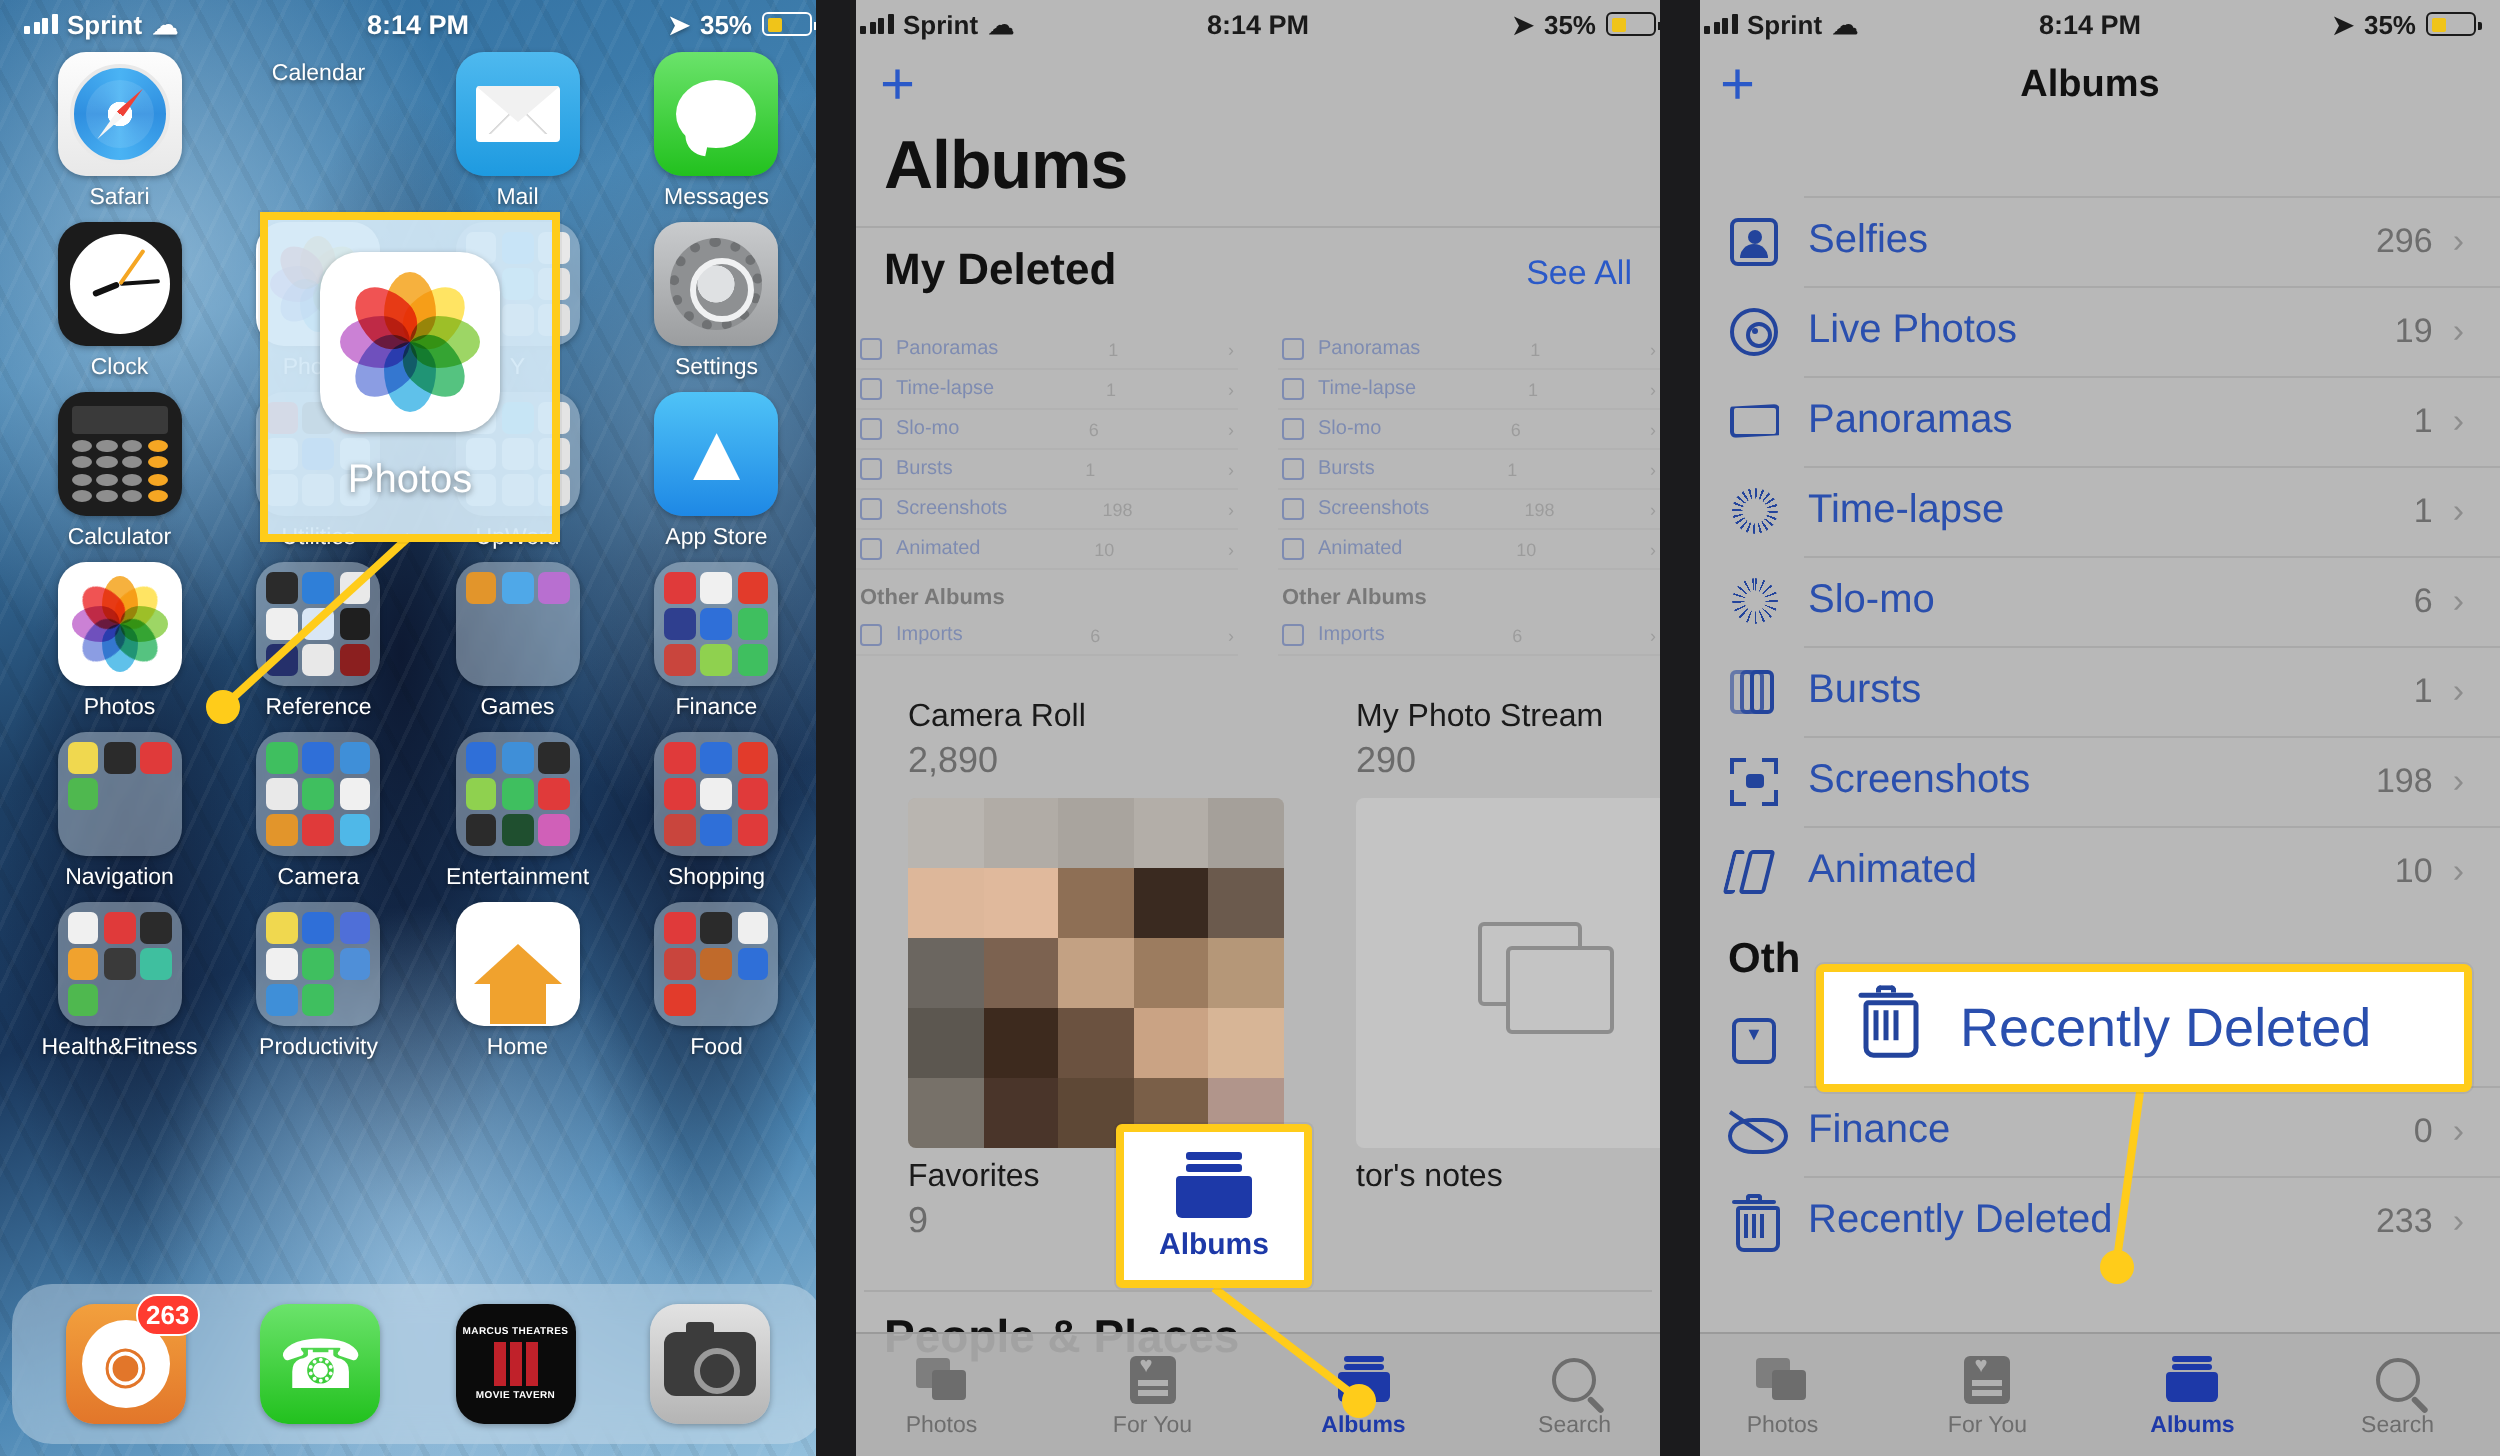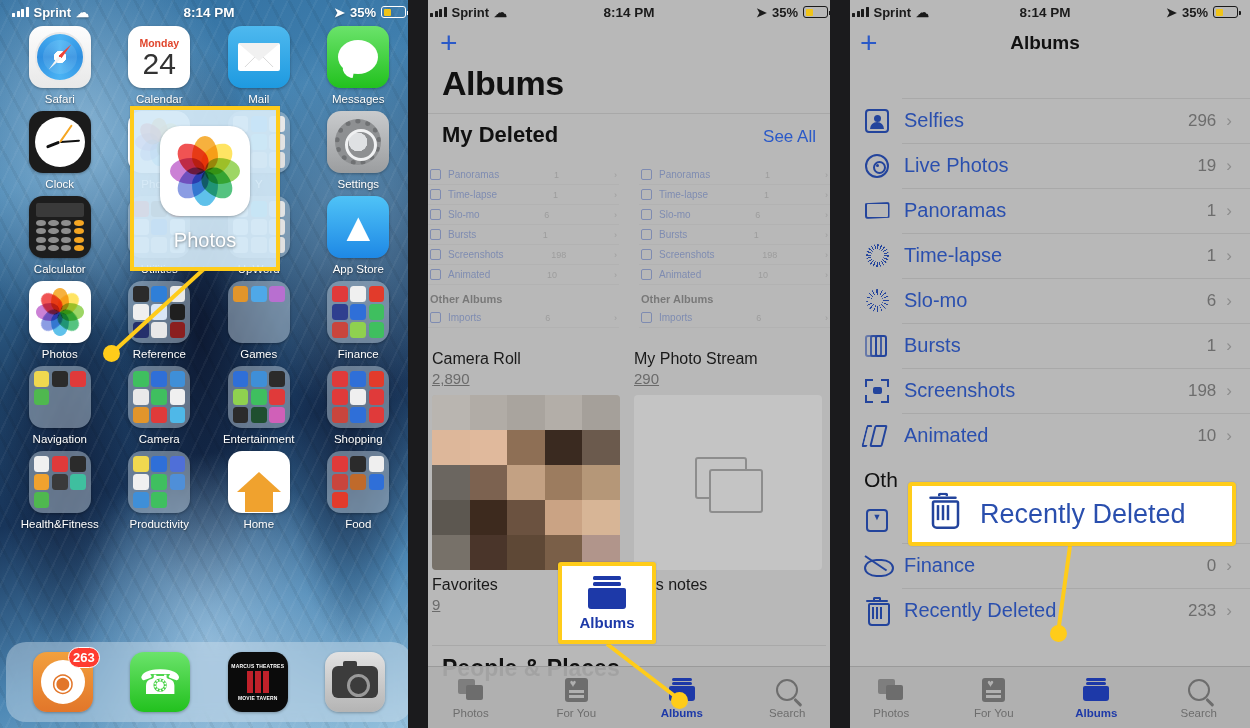--- a/index.html
+++ b/index.html
@@ -161,23 +161,23 @@
   
   .ghost{position:absolute;left:0;right:0;top:165px;height:190px;display:flex;opacity:.42;}
   .gcol{flex:1;padding:0 10px;}
   .grow{display:flex;align-items:center;gap:7px;font-size:10px;color:#2f4fa8;
      border-bottom:1px solid #ababab;padding:4px 2px;}
   .grow .gi{width:11px;height:11px;border:1.2px solid #2f4fa8;border-radius:2px;flex:none;}
   .grow .gc{margin-left:auto;color:#777;font-size:9px;}
   .ghdr{font-size:11px;font-weight:bold;color:#222;padding:8px 2px 3px;}
 
   .albgrid{position:absolute;left:0;right:0;top:350px;display:flex;gap:14px;padding:0 14px;}
-  .albcell{flex:0 0 188px;}
+  .albcell{flex:0 0 188px;margin-left:22px;}
   .albname{font-size:16px;color:#1a1a1a;}
-  .albcount{font-size:15px;color:#6b6b6b;margin-top:2px;text-decoration:underline;}
+  .albcount{font-size:18px;color:#6b6b6b;margin-top:2px;}
   .thumb{width:188px;height:175px;border-radius:4px;margin-top:8px;background:#c0c0c0;}
   .thumb.mosaic{background:
      conic-gradient(from 0deg at 10% 10%, #b4b0ac, #b4b0ac),
      linear-gradient(#b4b0ac,#b4b0ac);
      display:grid;grid-template-columns:repeat(5,1fr);grid-template-rows:repeat(5,1fr);overflow:hidden;}
   .thumb.mosaic i{display:block;}
   .thumb.empty{display:flex;align-items:center;justify-content:center;background:#c4c4c4;}
   .stackic{width:66px;height:52px;position:relative;}
   .stackic::before,.stackic::after{content:"";position:absolute;border:2.5px solid #8d8d8d;border-radius:3px;}
   .stackic::before{left:0;top:0;width:48px;height:38px;}
@@ -219,21 +219,21 @@
   .navbar3 .plus{font-size:30px;color:#2a59c8;font-weight:300;line-height:1;}
   .navbar3 .ttl{position:absolute;left:0;right:0;text-align:center;font-size:19px;font-weight:bold;color:#111;}
   .list{position:absolute;left:0;right:0;top:80px;bottom:62px;overflow:hidden;}
   .li{display:flex;align-items:center;height:45px;padding:0 18px 0 24px;position:relative;}
   .li + .li::before{content:"";position:absolute;left:62px;right:0;top:0;height:1px;background:#a9a9a9;}
   .li .lic{width:26px;height:26px;color:#23449c;display:flex;align-items:center;justify-content:center;flex:none;}
   .li .ltx{margin-left:14px;font-size:20px;color:#2a4fae;}
   .li .lnum{margin-left:auto;font-size:17px;color:#6d6d6d;}
   .li .lchev{margin-left:10px;font-size:17px;color:#8d8d8d;}
   .li-partial{height:18px;overflow:hidden;}
-  .oth-hdr{font-size:21px;font-weight:normal;color:#111;padding:10px 0 6px 24px;}
+  .oth-hdr{font-size:21px;font-weight:bold;color:#111;padding:10px 0 6px 24px;}
 
   
   .sq-ic{width:24px;height:24px;border:2px solid currentColor;border-radius:4px;position:relative;}
   .ic-selfies::after{content:"";position:absolute;left:50%;top:4px;width:7px;height:7px;margin-left:-3.5px;
      border-radius:50%;background:currentColor;}
   .ic-selfies::before{content:"";position:absolute;left:50%;bottom:2px;width:14px;height:7px;margin-left:-7px;
      border-radius:7px 7px 0 0;background:currentColor;}
   .ic-live{width:24px;height:24px;border-radius:50%;border:2px solid currentColor;position:relative;}
   .ic-live::after{content:"";position:absolute;left:50%;top:50%;width:9px;height:9px;margin:-4.5px 0 0 -4.5px;
      border-radius:50%;border:2px solid currentColor;}
@@ -348,24 +348,20 @@
         <div class="app">
           <div class="ico ic-safari">
             <div class="compass">
                 <div class="needle"></div>
               </div>
           </div>
           <div class="lbl">Safari</div>
         </div>
 
         <div class="app">
-          <div class="ico ic-cal">
-            <div class="cal-d">Monday</div>
-            <div class="cal-n">24</div>
-          </div>
           <div class="lbl">Calendar</div>
         </div>
 
         <div class="app">
           <div class="ico ic-mail">
               <div class="env"></div>
             </div>
           <div class="lbl">Mail</div>
         </div>
 

